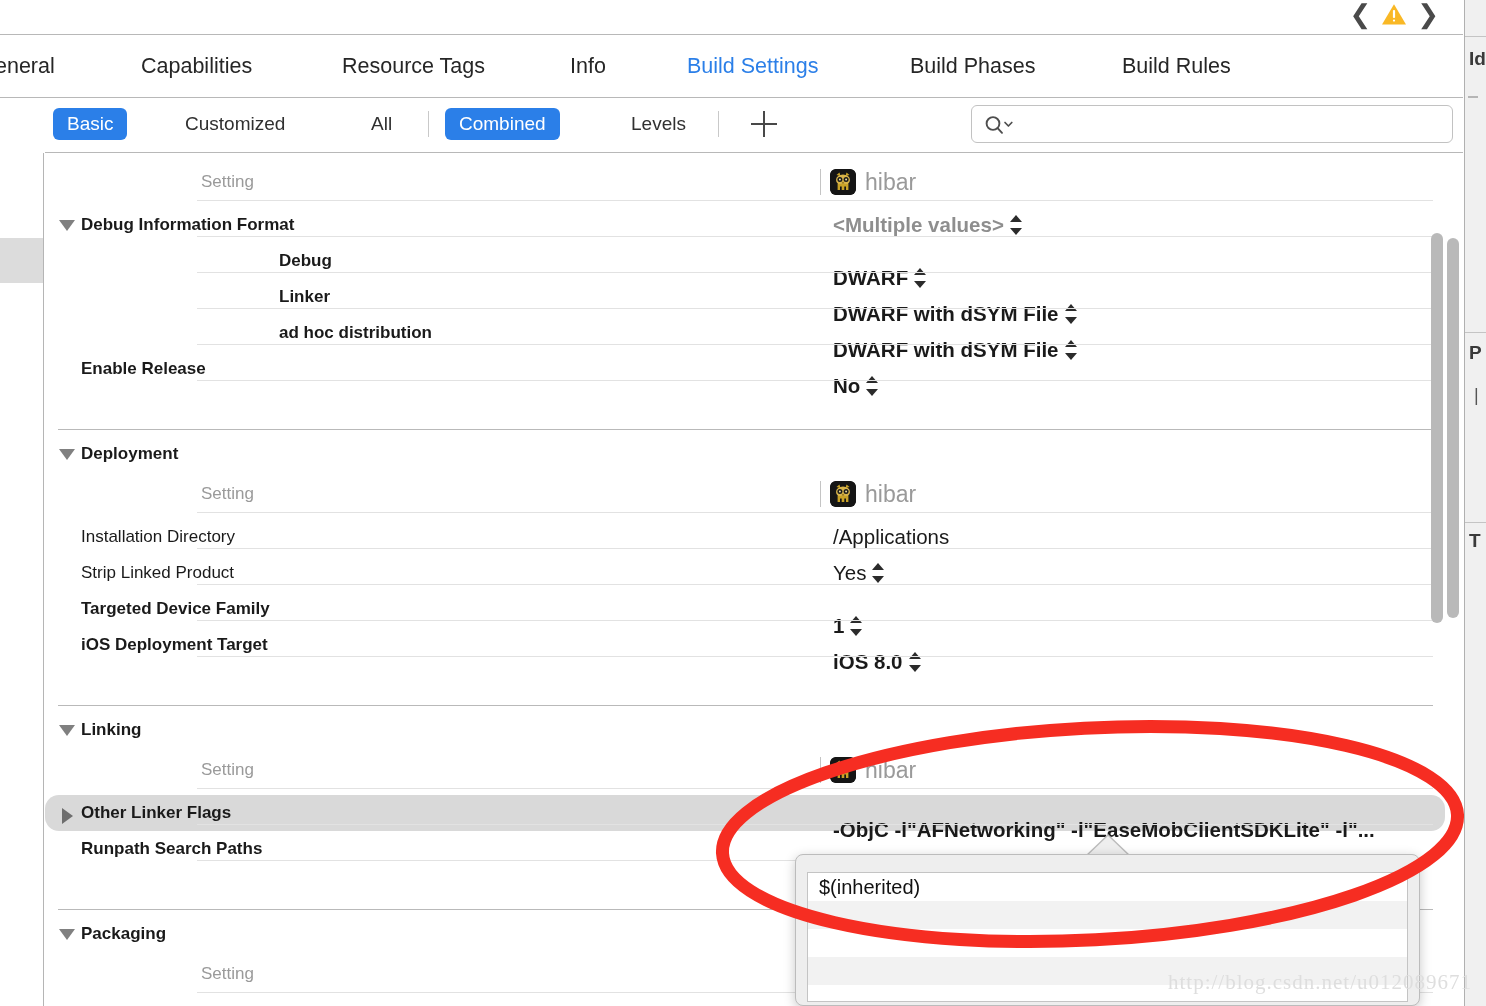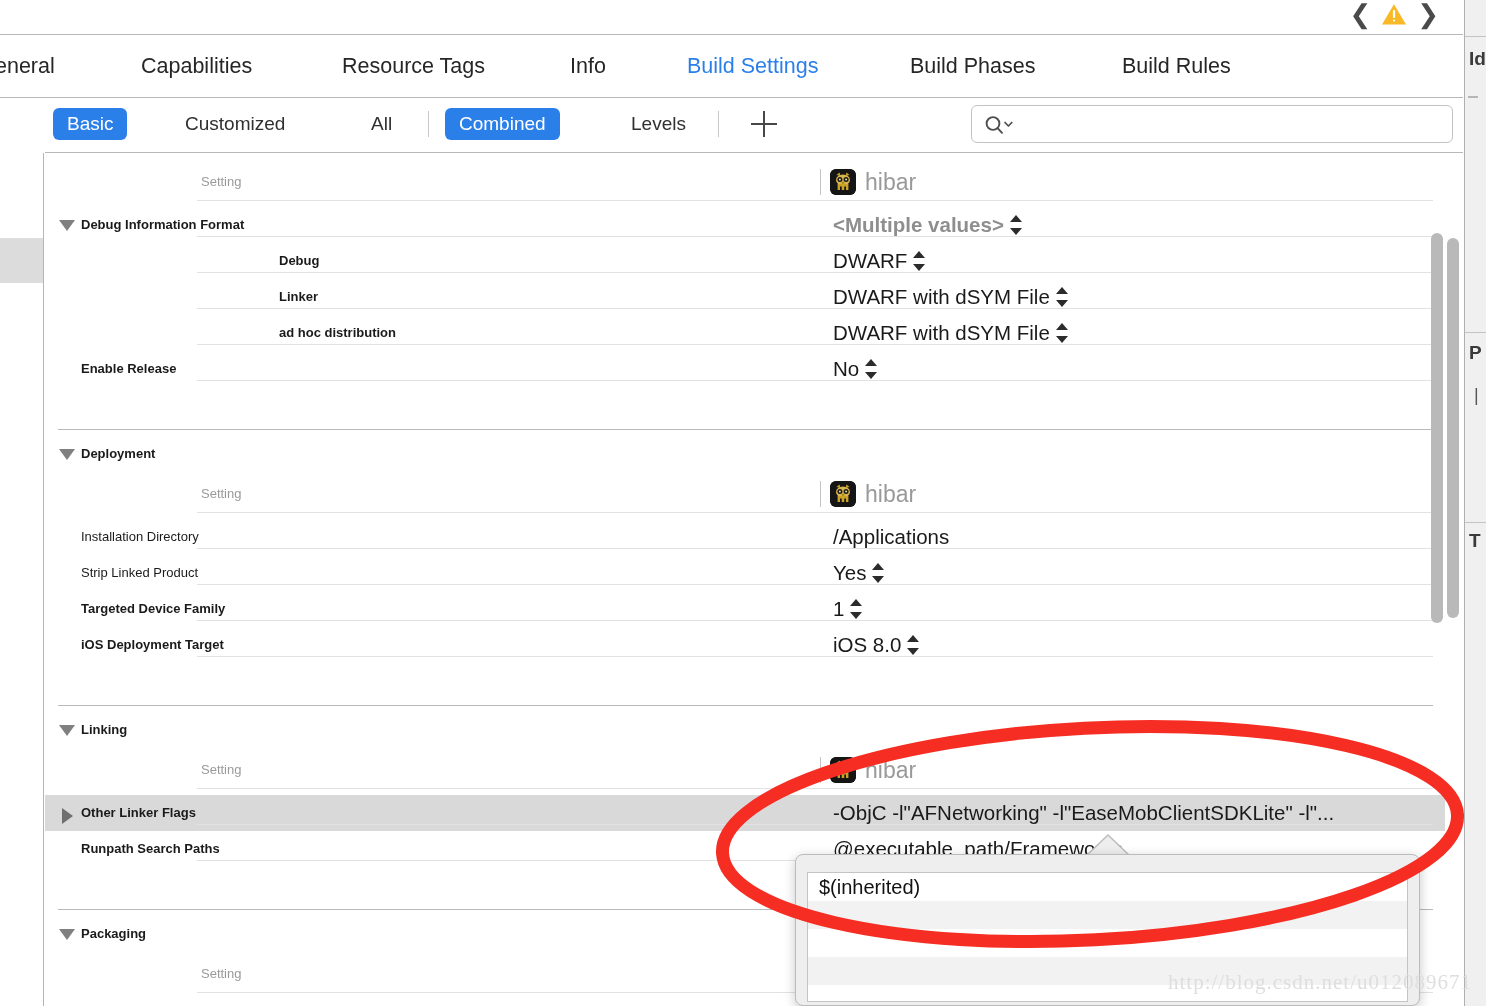--- a/index.html
+++ b/index.html
@@ -169,52 +169,52 @@
     background: #ffffff;
     overflow: hidden;
   }
   .row {
     position: absolute;
     left: 0;
     width: 1400px;
     height: 36px;
     box-sizing: border-box;
   }
-  .row.sel { background: #d9d9d9; }
+  .row.sel { background: #d9d9d9; border-radius: 14px; }
   .rule {
     position: absolute;
     left: 152px;
     width: 1236px;
     height: 1px;
     background: #e2e2e2;
   }
   .rule.wide { left: 13px; width: 1375px; background: #b9b9b9; }
 
   .name {
     position: absolute;
-    font-size: 13px;
+    font-size: 17px;
     color: #1a1a1a;
     white-space: nowrap;
     line-height: 36px;
     cursor: default;
   }
   .name.bold { font-weight: bold; }
   .name.grp  { font-weight: bold; }
   .name.dim  { color: #9a9a9a; }
 
   .val {
     position: absolute;
     left: 788px;
     font-size: 20.5px;
     color: #1a1a1a;
     white-space: nowrap;
     line-height: 36px;
     cursor: default;
   }
-  .val.bold { font-weight: normal; }
+  .val.bold { font-weight: bold; margin-top: 17px; }
   .val.dim  { color: #8e8e8e; font-weight: bold; }
 
   .tri {
     position: absolute;
     width: 0; height: 0;
     cursor: default;
   }
   .tri.down {
     border-left: 8px solid transparent;
     border-right: 8px solid transparent;

